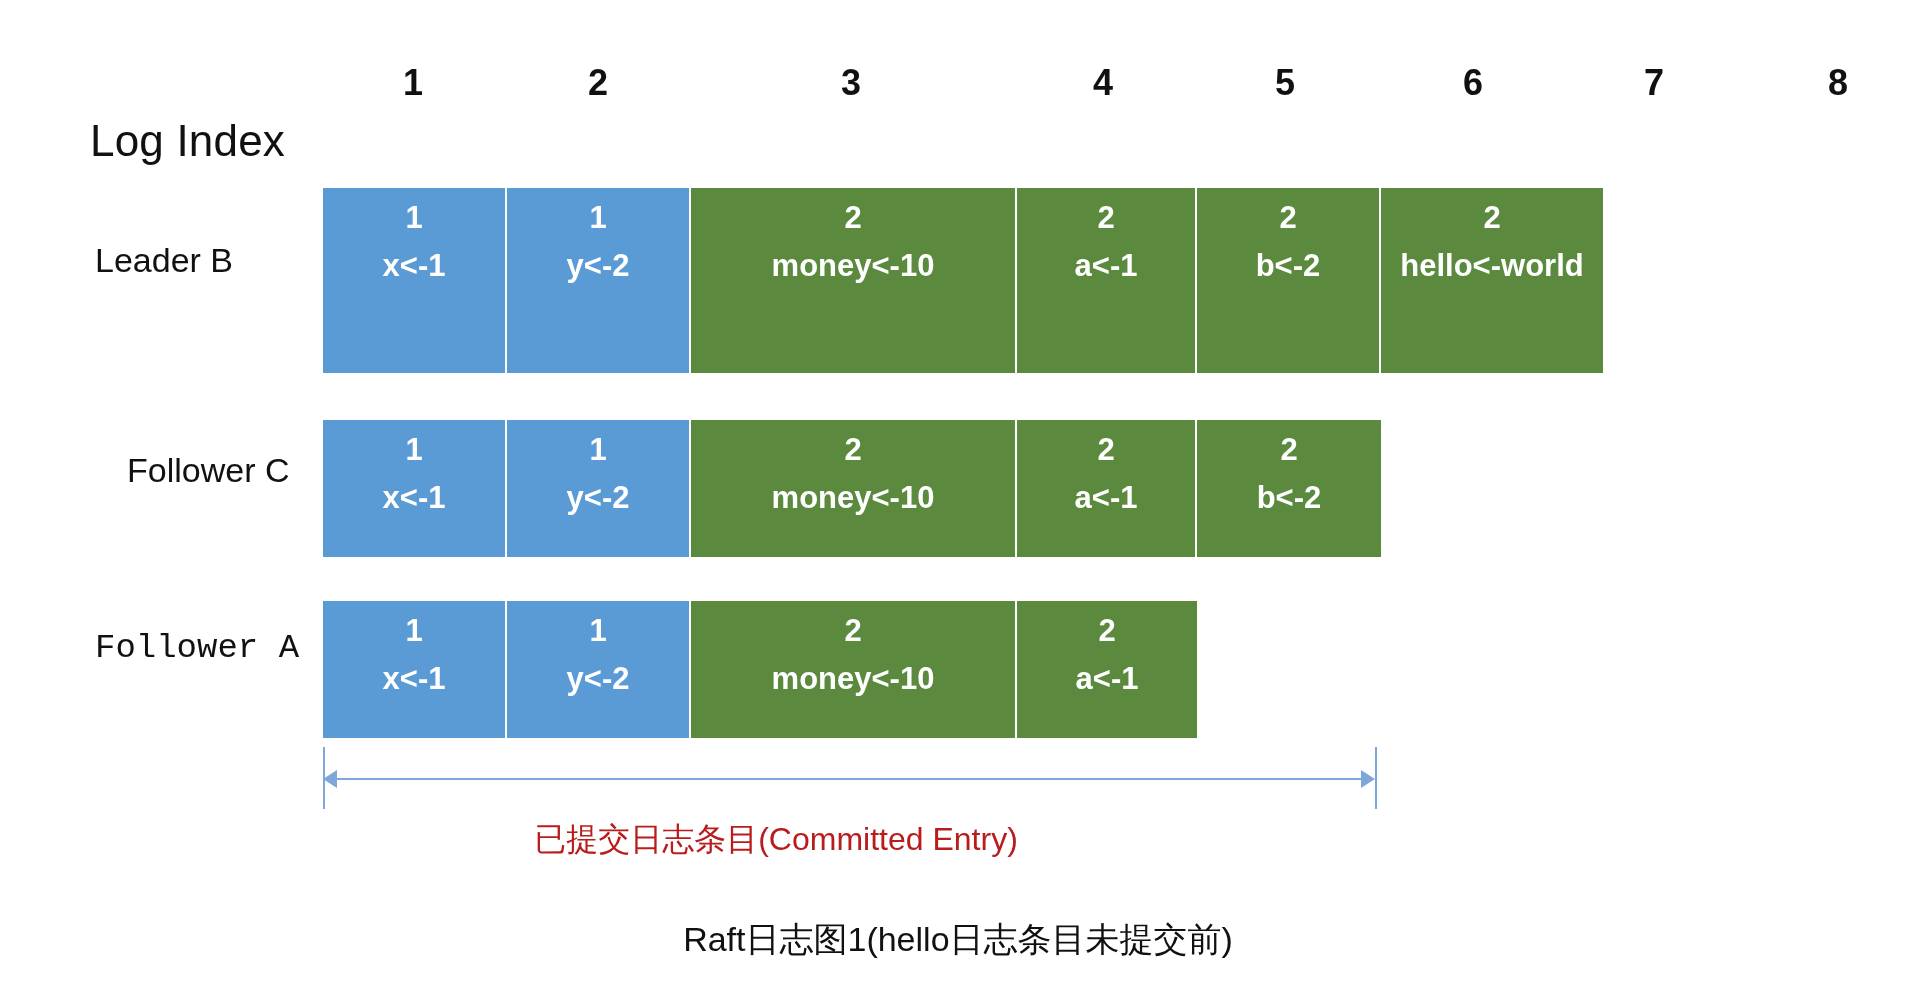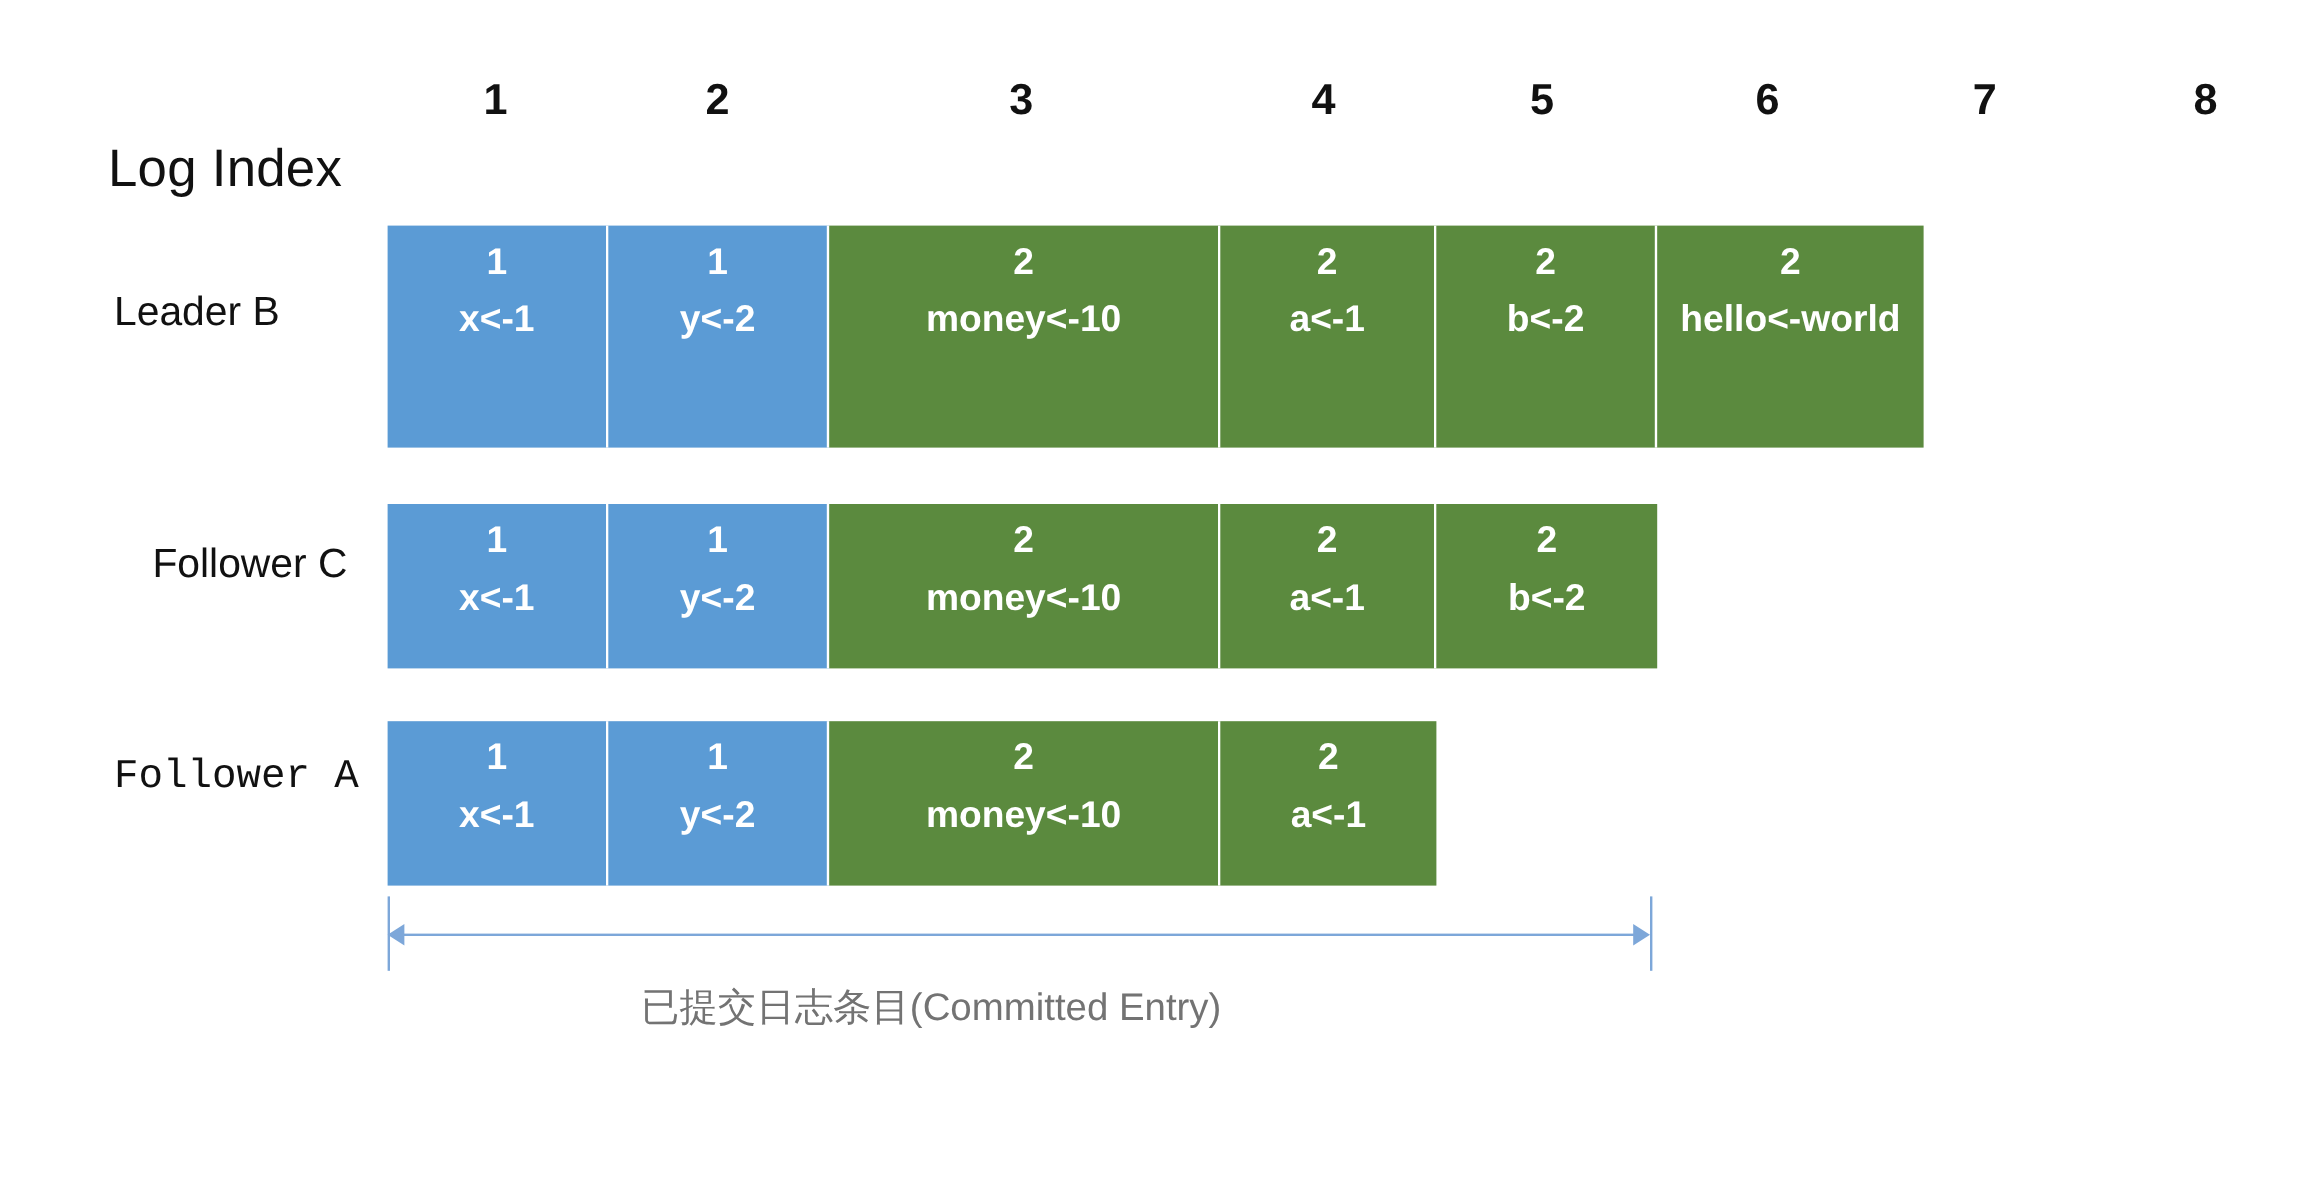--- a/index.html
+++ b/index.html
@@ -104,21 +104,21 @@
     width: 0; height: 0;
     border-top: 9px solid transparent;
     border-bottom: 9px solid transparent;
   }
   .arrow-head.left  { border-right: 14px solid #7DA7D9; }
   .arrow-head.right { border-left: 14px solid #7DA7D9; }
 
   .committed-caption {
     position: absolute;
     font-size: 32px;
-    color: #737373;
+    color: #b91c1c;
     white-space: nowrap;
     transform: translateX(-50%);
   }
 
   
   .figure-caption {
     position: absolute;
     font-size: 34px;
     color: #111111;
     white-space: nowrap;
@@ -219,14 +219,15 @@
   <div id="committed-arrow" class="arrow-wrap" style="left: 0px; top: 0px; width: 1920px; height: 1003px; pointer-events: none;">
       <div class="tick" style="left: 323px; top: 747px; height: 62px;"></div>
       <div class="tick" style="left: 1375px; top: 747px; height: 62px;"></div>
       <div class="arrow-line" style="left: 335px; top: 778px; width: 1028px;"></div>
       <div class="arrow-head left" style="left: 323px; top: 770px;"></div>
       <div class="arrow-head right" style="left: 1361px; top: 770px;"></div>
     </div>
 
   <div class="committed-caption" id="committed-caption" style="left: 776px; top: 818px;">已提交日志条目(Committed Entry)</div>
 
+  <div class="figure-caption" id="figure-caption" style="left: 958px; top: 917px;">Raft日志图1(hello日志条目未提交前)</div>
 
 </div>
 
 </body></html>

